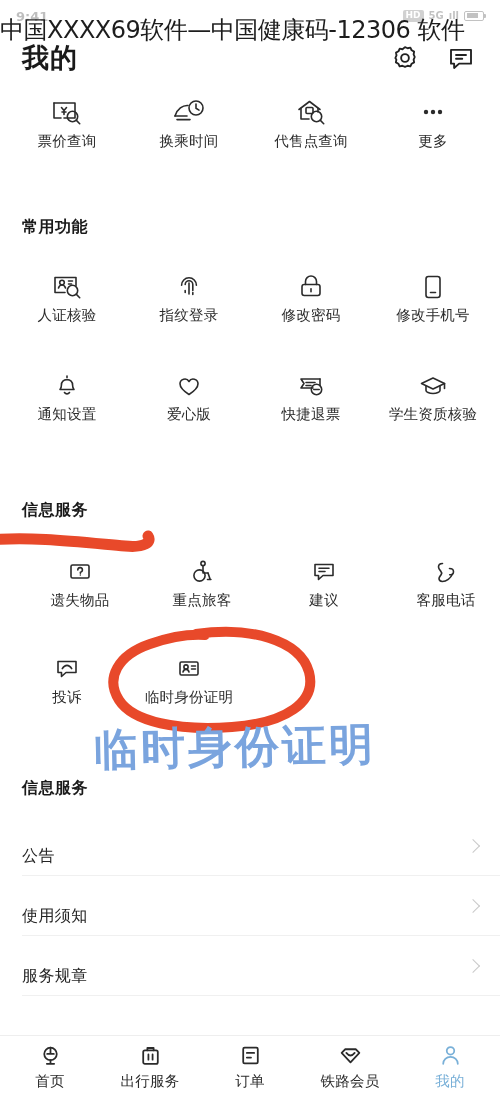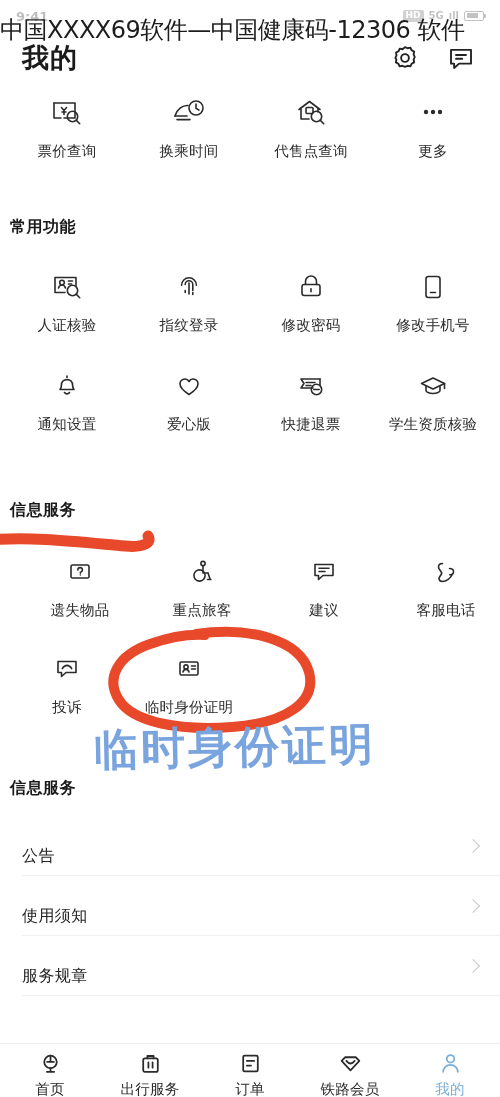--- a/index.html
+++ b/index.html
@@ -119,40 +119,39 @@
   .grid {
     display: flex;
     width: 500px;
     padding: 0 6px;
   }
   .cell {
     flex: 1 1 25%;
     display: flex;
     flex-direction: column;
     align-items: center;
-    gap: 10px;
   }
   .cell .glyph {
     width: 40px; height: 38px;
     display: flex; align-items: center; justify-content: center;
   }
   .cell .glyph svg { display: block; }
   .cell .lbl {
     font-size: 14.5px;
     color: #2c2c2c;
     letter-spacing: 0.2px;
     white-space: nowrap;
   }
 
   .section-title {
     font-size: 16px;
     font-weight: bold;
     color: #1a1a1a;
     letter-spacing: 0.5px;
-    padding-left: 10px;
+    padding-left: 22px;
   }
 
   
   .list { width: 500px; }
   .row {
     height: 60px;
     display: flex;
     align-items: center;
     padding: 0 22px;
     position: relative;
@@ -176,21 +175,21 @@
     left: 22px; right: 0; bottom: 0;
     height: 1px;
     background: #f0f0f0;
   }
 
   
   .tabbar {
     position: absolute;
     bottom: 0; left: 0;
     width: 500px;
-    height: 54px;
+    height: 62px;
     background: #ffffff;
     border-top: 1px solid #eeeeee;
     display: flex;
     align-items: flex-start;
     padding-top: 6px;
   }
   .tab {
     flex: 1 1 20%;
     display: flex;
     flex-direction: column;

